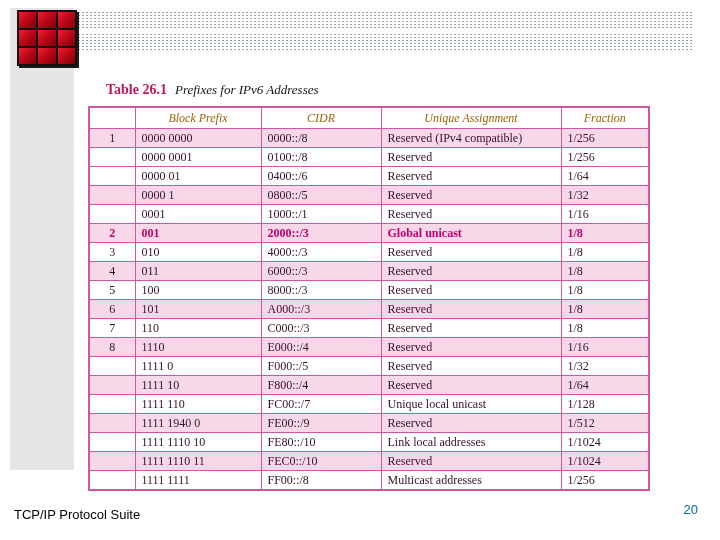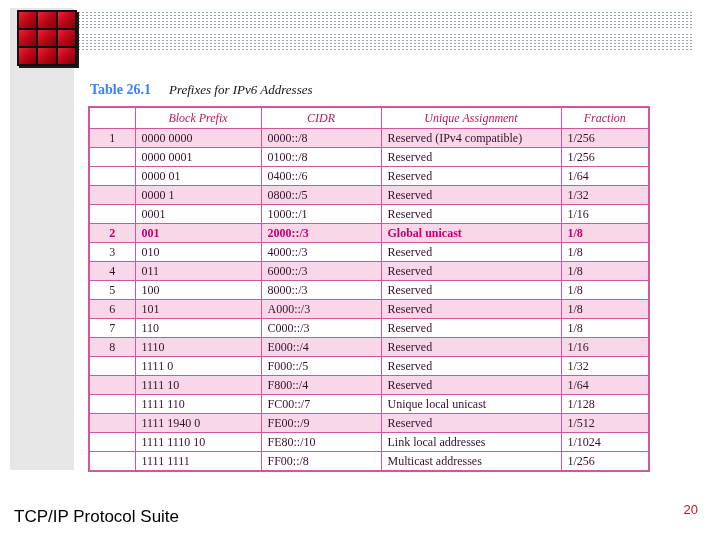--- a/index.html
+++ b/index.html
@@ -36,61 +36,62 @@
     gap:2px;
     box-shadow:2px 2px 0 #1a1a1a;
   }
   .logo .cell {
     background:linear-gradient(135deg,#ee2233 0%, #c00818 45%, #7e0008 100%);
   }
 
   
   .caption { position:absolute; left:90px; top:80px; white-space:nowrap; }
   .cap-label {
-    font-weight:bold; font-size:14px; color:#3b82f6;
+    font-weight:bold; font-size:14px; color:#be185d;
     font-family:"Liberation Serif", serif;
+    margin-left:16px;
   }
   .cap-title {
-    font-style:italic; font-size:13px; color:#141414; margin-left:18px;
+    font-style:italic; font-size:13px; color:#141414; margin-left:8px;
     font-family:"Liberation Serif", serif;
   }
 
   
   table.prefix-table {
     position:absolute; left:88px; top:106px; width:560px;
     border-collapse:collapse; table-layout:fixed;
     font-size:12px; color:#37102d;
     border:2px solid #d1569e;
     background:#fff;
   }
   .prefix-table th, .prefix-table td {
     border:1px solid #d1569e;
     height:18px; line-height:18px;
     padding:0 2px 0 6px;
     text-align:left; white-space:nowrap; overflow:hidden;
   }
   .prefix-table th {
-    font-style:italic; font-weight:normal; color:#be185d;
+    font-style:italic; font-weight:normal; color:#a16207;
     height:20px; line-height:20px; text-align:center; padding:0;
     background:#fff;
   }
   .prefix-table td.num { text-align:center; padding:0; }
   .prefix-table tr.pink td { background:#f8d7e9; }
   .prefix-table tr.hl td { color:#c4006e; font-weight:bold; }
 
   
   .footer-left {
     position:absolute; left:14px; top:507px;
     font-family:"Liberation Sans", sans-serif;
-    font-size:17px; color:#000;
+    font-size:13px; color:#000;
   }
   .page-number {
     position:absolute; right:22px; top:502px;
     font-family:"Liberation Sans", sans-serif;
-    font-size:13px; color:#b91c1c;
+    font-size:13px; color:#0369a1;
   }
 </style>
 </head>
 <body>
 
 <div class="slide">
 
   <div class="leftbar"></div>
 
   <div class="dots band1"></div>
@@ -242,20 +243,27 @@
           <td>Reserved</td>
           <td>1/512</td>
         </tr>
         <tr>
           <td class="num"></td>
           <td>1111 1110 10</td>
           <td>FE80::/10</td>
           <td>Link local addresses</td>
           <td>1/1024</td>
         </tr>
+        <tr class="pink">
+          <td class="num"></td>
+          <td>1111 1110 11</td>
+          <td>FEC0::/10</td>
+          <td>Reserved</td>
+          <td>1/1024</td>
+        </tr>
         <tr>
           <td class="num"></td>
           <td>1111 1111</td>
           <td>FF00::/8</td>
           <td>Multicast addresses</td>
           <td>1/256</td>
         </tr>
       </tbody>
   </table>
 

